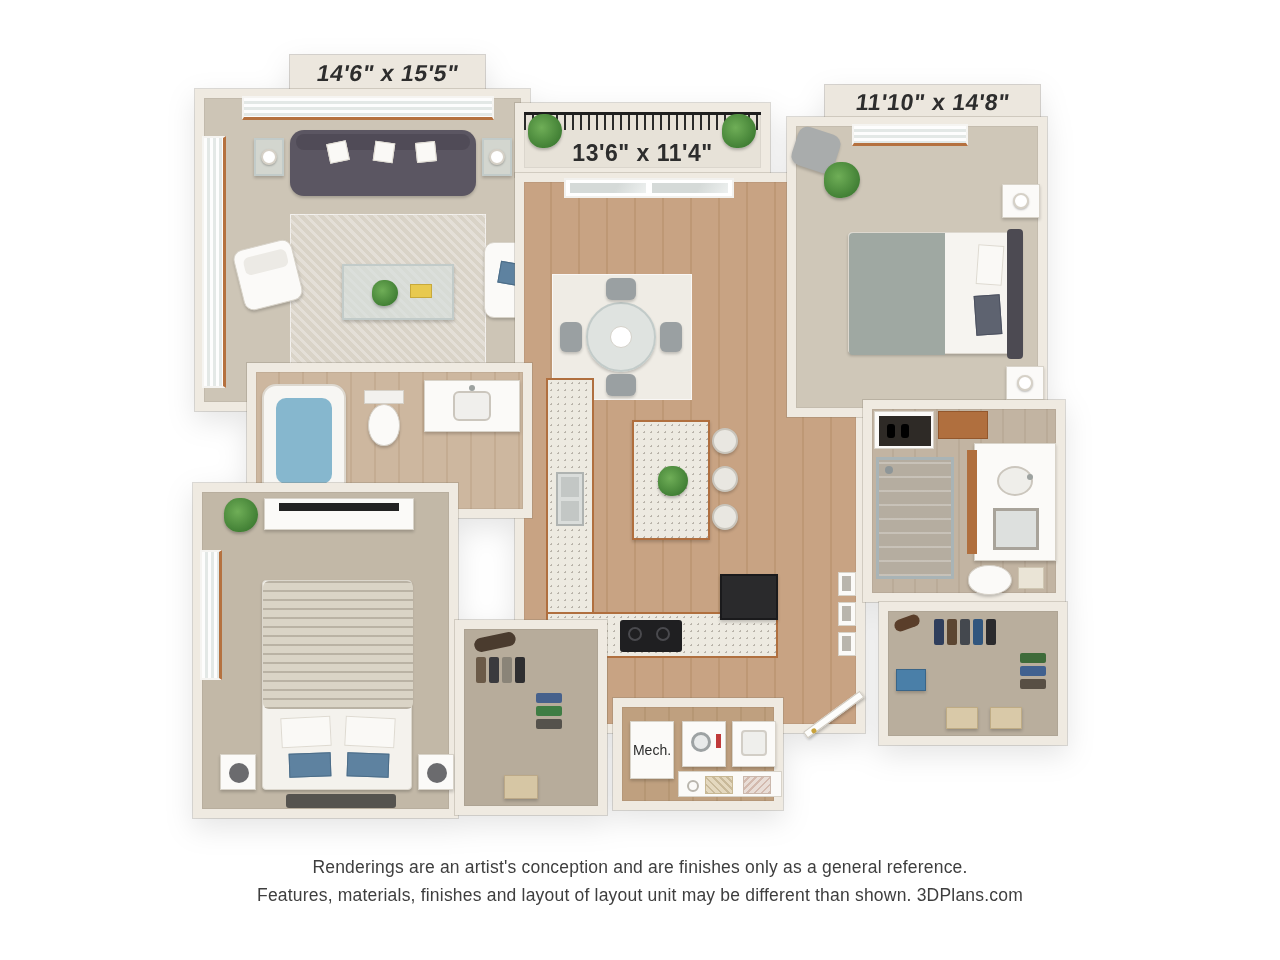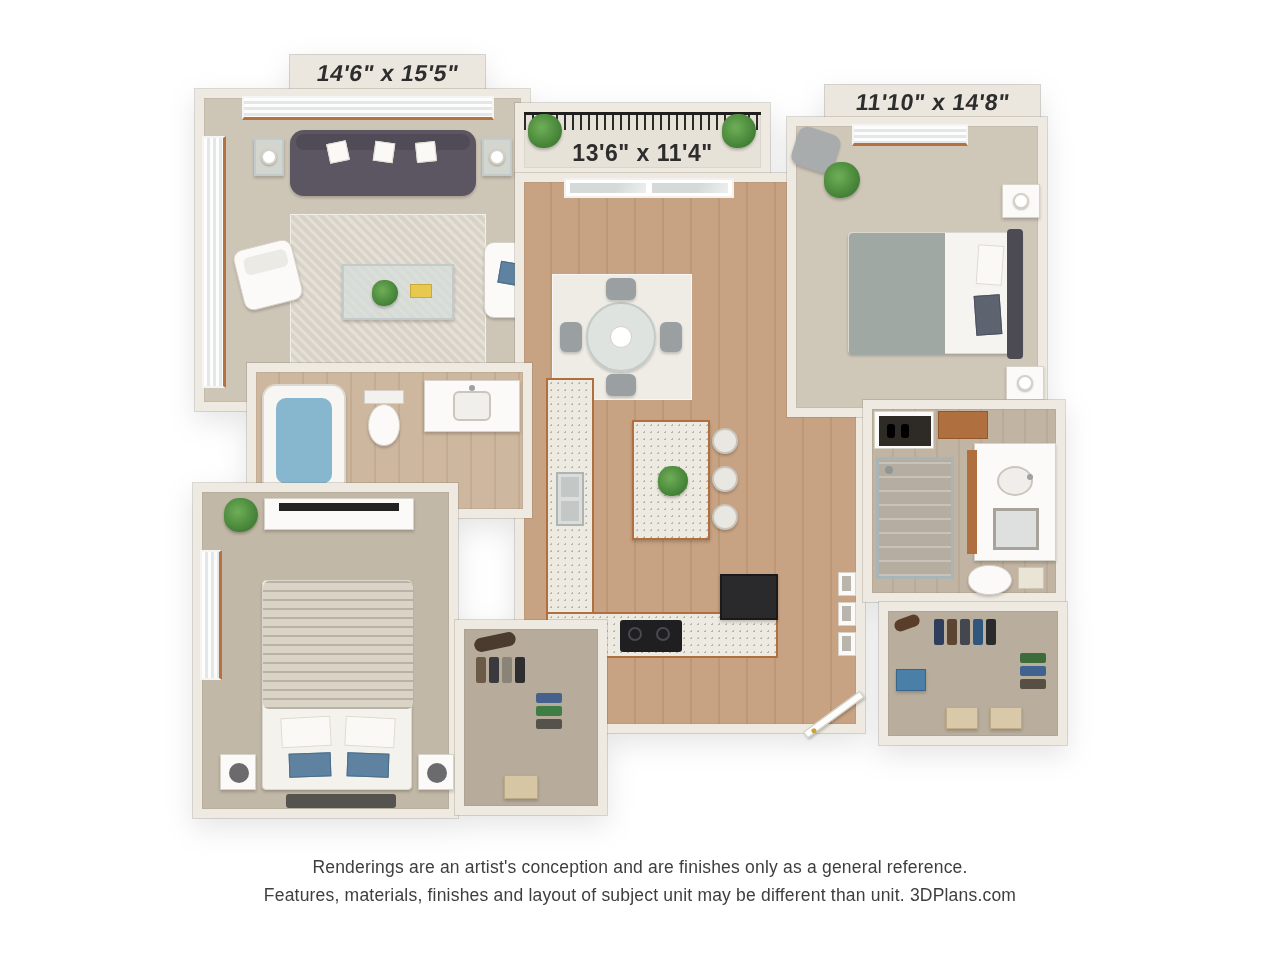--- a/index.html
+++ b/index.html
@@ -217,20 +217,37 @@
         <span style="background:#2E2E30;"></span>
     </div>
     <div class="clothes f" style="left:98px;top:64px;transform:rotate(90deg);transform-origin:0 0;">
       <span style="background:#46618C;"></span>
         <span style="background:#3F7D44;"></span>
         <span style="background:#55524C;"></span>
     </div>
     <div class="f shadow" style="left:40px;top:146px;width:34px;height:24px;background:#D6C6A4;border:1px solid #BCA988;"></div>
   </div>
 
+  <div class="room woodlt" style="left:428px;top:643px;width:170px;height:112px;background:repeating-linear-gradient(90deg,#BFA07F 0 22px,#B69774 22px 24px);">
+    <div class="f white shadow" style="left:8px;top:14px;width:44px;height:58px;display:flex;align-items:center;justify-content:center;">
+      <span style="font-size:14px;color:#2D2D2D;">Mech.</span>
+    </div>
+    <div class="f white shadow" style="left:60px;top:14px;width:44px;height:46px;">
+      <div class="f" style="left:8px;top:10px;width:20px;height:20px;border-radius:50%;border:3px solid #9DA2A3;background:#E8EAEA;"></div>
+      <div class="f" style="left:33px;top:12px;width:5px;height:14px;background:#C03A3A;"></div>
+    </div>
+    <div class="f white shadow" style="left:110px;top:14px;width:44px;height:46px;">
+      <div class="f" style="left:8px;top:8px;width:26px;height:26px;background:#EFEFEC;border:2px solid #D2CEC6;border-radius:4px;"></div>
+    </div>
+    <div class="f white" style="left:56px;top:64px;width:104px;height:26px;">
+      <div class="f" style="left:26px;top:4px;width:28px;height:18px;background:#E4D8BE;border:1px solid #C8B893;background-image:repeating-linear-gradient(45deg,rgba(160,140,100,.4) 0 2px,transparent 2px 5px);"></div>
+      <div class="f" style="left:64px;top:4px;width:28px;height:18px;background:#E9DDD6;border:1px solid #CBB8AC;background-image:repeating-linear-gradient(-45deg,rgba(170,120,100,.35) 0 2px,transparent 2px 5px);"></div>
+      <div class="f" style="left:8px;top:8px;width:12px;height:12px;border-radius:50%;border:2px solid #B9B5AD;"></div>
+    </div>
+  </div>
 
   <div class="room woodlt" style="left:678px;top:345px;width:202px;height:202px;background:repeating-linear-gradient(90deg,#C2B4A2 0 20px,#BAAB98 20px 22px);">
     <div class="f white" style="left:2px;top:2px;width:60px;height:38px;">
       <div class="f" style="left:4px;top:4px;width:52px;height:30px;background:#2E2A26;">
         <div class="f" style="left:8px;top:8px;width:8px;height:14px;background:#000;border-radius:3px;"></div>
         <div class="f" style="left:22px;top:8px;width:8px;height:14px;background:#000;border-radius:3px;"></div>
       </div>
     </div>
     <div class="f" style="left:66px;top:2px;width:50px;height:28px;background:#B06F3E;border:1px solid #93572C;"></div>
 
@@ -264,13 +281,13 @@
     </div>
     <div class="f shadow" style="left:8px;top:58px;width:30px;height:22px;background:#4A7FA8;border:1px solid #3A6588;"></div>
     <div class="f shadow" style="left:58px;top:96px;width:32px;height:22px;background:#D9C9A8;border:1px solid #BFAC85;"></div>
     <div class="f shadow" style="left:102px;top:96px;width:32px;height:22px;background:#D9C9A8;border:1px solid #BFAC85;"></div>
     <div class="f" style="left:6px;top:6px;width:26px;height:12px;background:#5A3E2A;border-radius:6px;transform:rotate(-20deg);"></div>
   </div>
 
 </div>
 
 <div class="disclaimer" style="top:857px;">Renderings are an artist's conception and are finishes only as a general reference.</div>
-<div class="disclaimer" style="top:885px;">Features, materials, finishes and layout of subject unit may be different than unit. 3DPlans.com</div>
+<div class="disclaimer" style="top:885px;">Features, materials, finishes and layout of layout unit may be different than shown. 3DPlans.com</div>
 
 </body></html>

